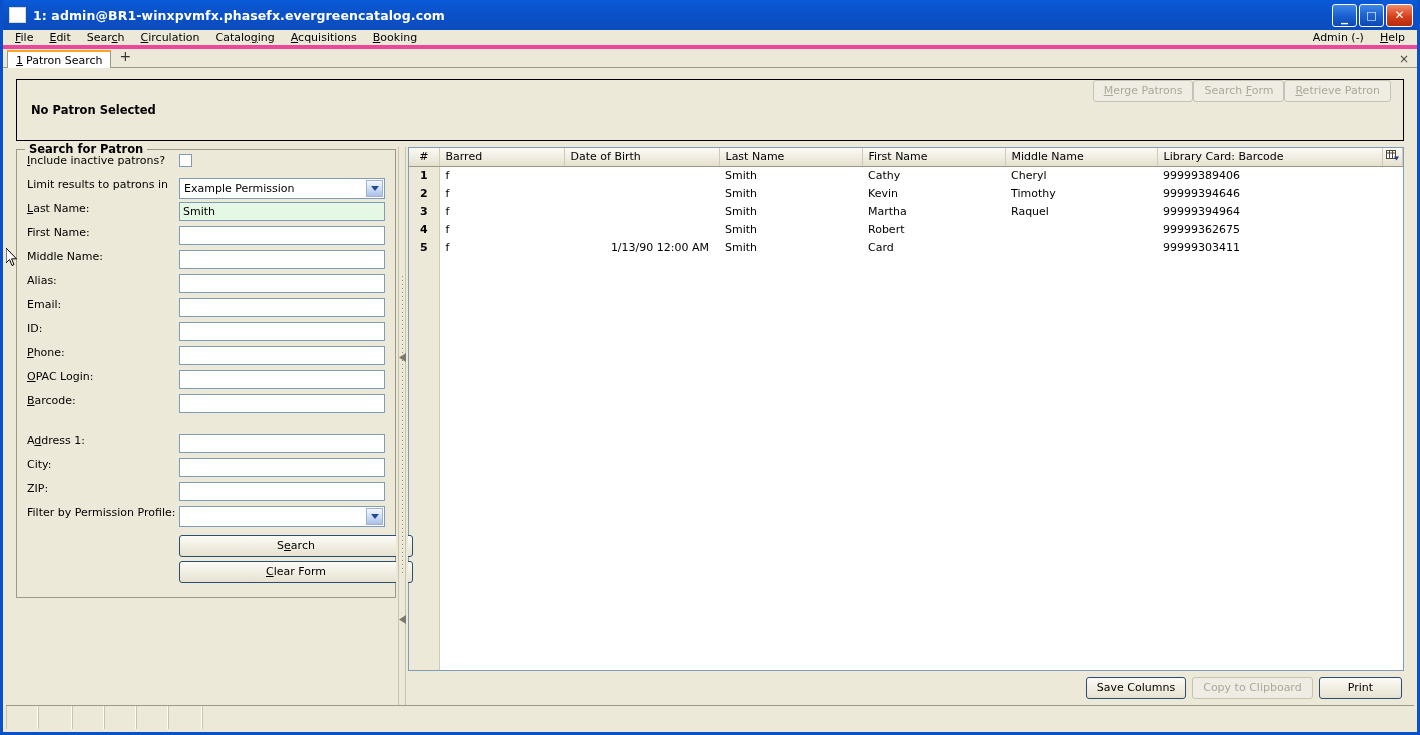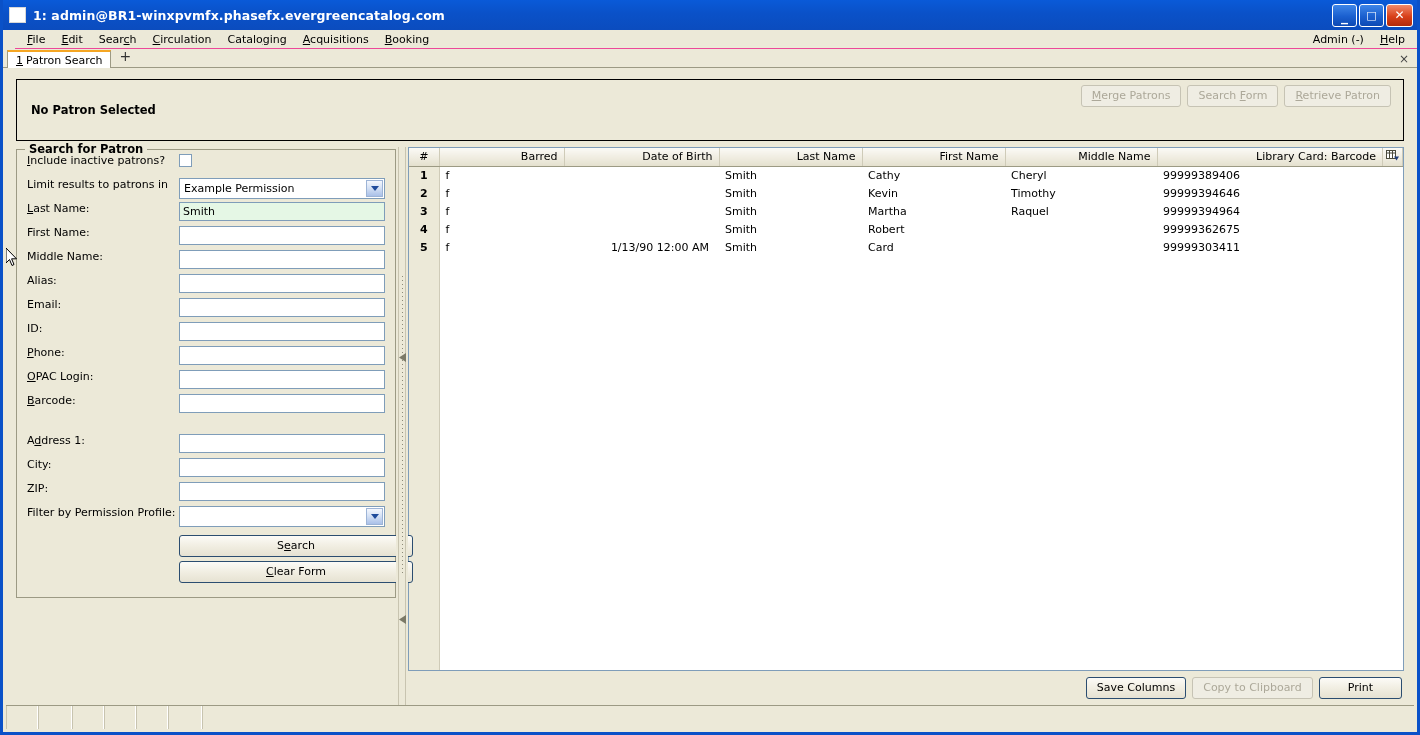--- a/index.html
+++ b/index.html
@@ -77,22 +77,21 @@
 
   
   .menubar {
     height: 19px;
     background: #ECE9D8;
     display: flex;
     align-items: center;
     font-size: 11px;
     padding: 0 4px;
     box-sizing: border-box;
-    border-bottom: 1px solid #ec4899;
-    margin-left: 12px;
+    border-bottom: 4px solid #ec4899;
   }
   .menu-item {
     padding: 2px 8px;
     white-space: nowrap;
     cursor: default;
   }
   .menu-right { margin-left: auto; display: flex; }
   u { text-decoration: underline; }
 
   
@@ -160,23 +159,21 @@
     padding: 0 12px 0 14px;
     position: relative;
   }
   .patron-header-title {
     font-weight: bold;
     font-size: 11.5px;
   }
   .header-actions {
     margin-left: auto;
     display: flex;
-    gap: 6px;
     align-self: flex-start;
-    margin-top: 5px;
   }
 
   
   .btn {
     font-family: "DejaVu Sans", sans-serif;
     font-size: 11px;
     background: linear-gradient(to bottom, #FCFBF7 0%, #F1EEE2 50%, #E6E2D2 100%);
     border: 1px solid #8C8A78;
     border-radius: 3px;
     padding: 3px 10px 4px 10px;
@@ -349,21 +346,21 @@
     width: 100%;
     border-collapse: collapse;
     table-layout: fixed;
     font-size: 11px;
   }
   table.results th {
     background: linear-gradient(to bottom, #FBFAF6 0%, #EFECE0 55%, #E4E0CE 100%);
     border-bottom: 1px solid #9C9A84;
     border-right: 1px solid #CFCBB8;
     font-weight: normal;
-    text-align: right;
+    text-align: left;
     padding: 2px 6px 3px 6px;
     height: 16px;
     box-sizing: border-box;
     white-space: nowrap;
     overflow: hidden;
   }
   table.results th.num {
     text-align: center;
     padding: 2px 0 3px 0;
   }

